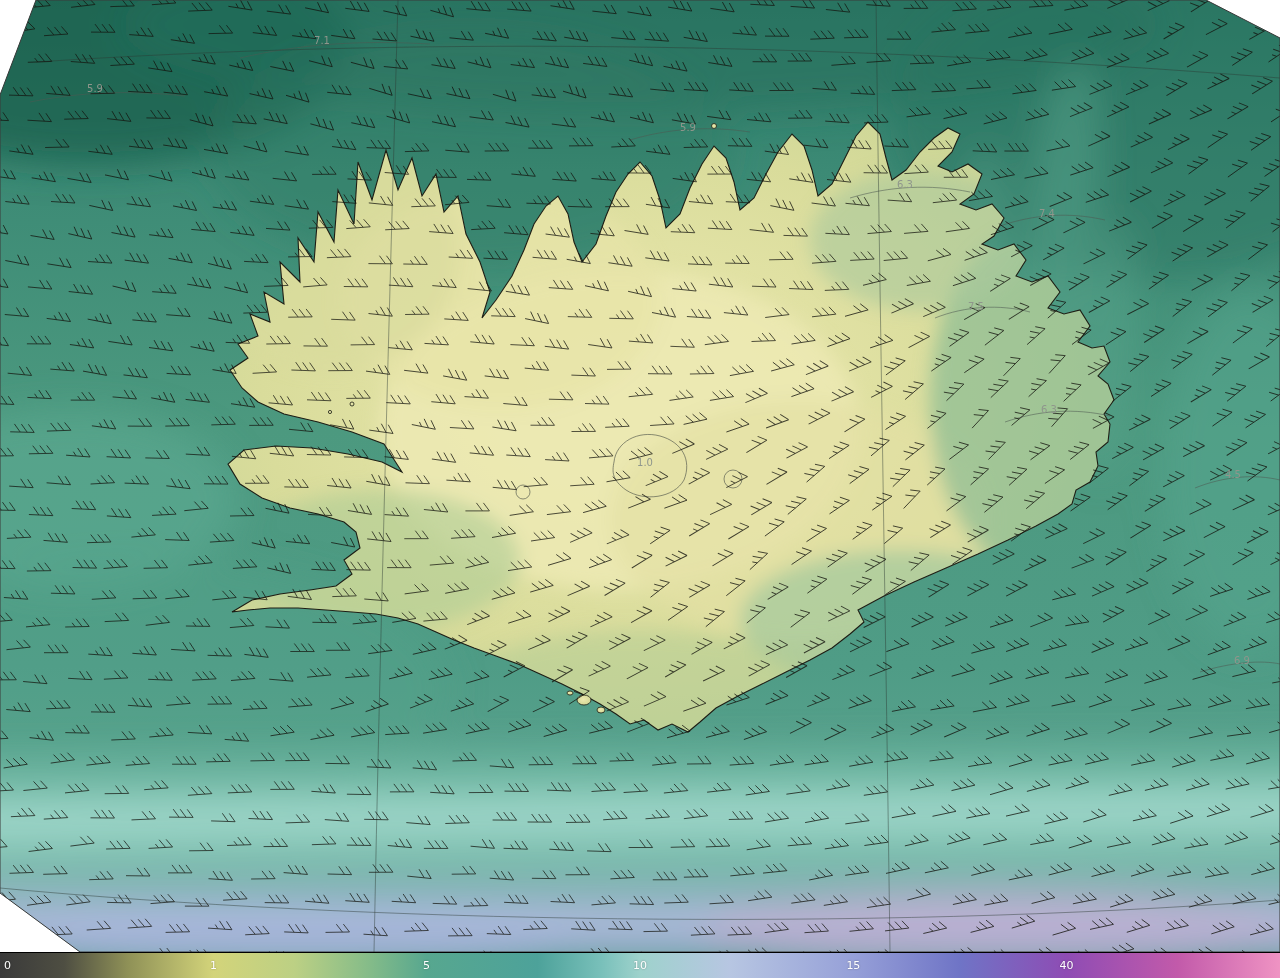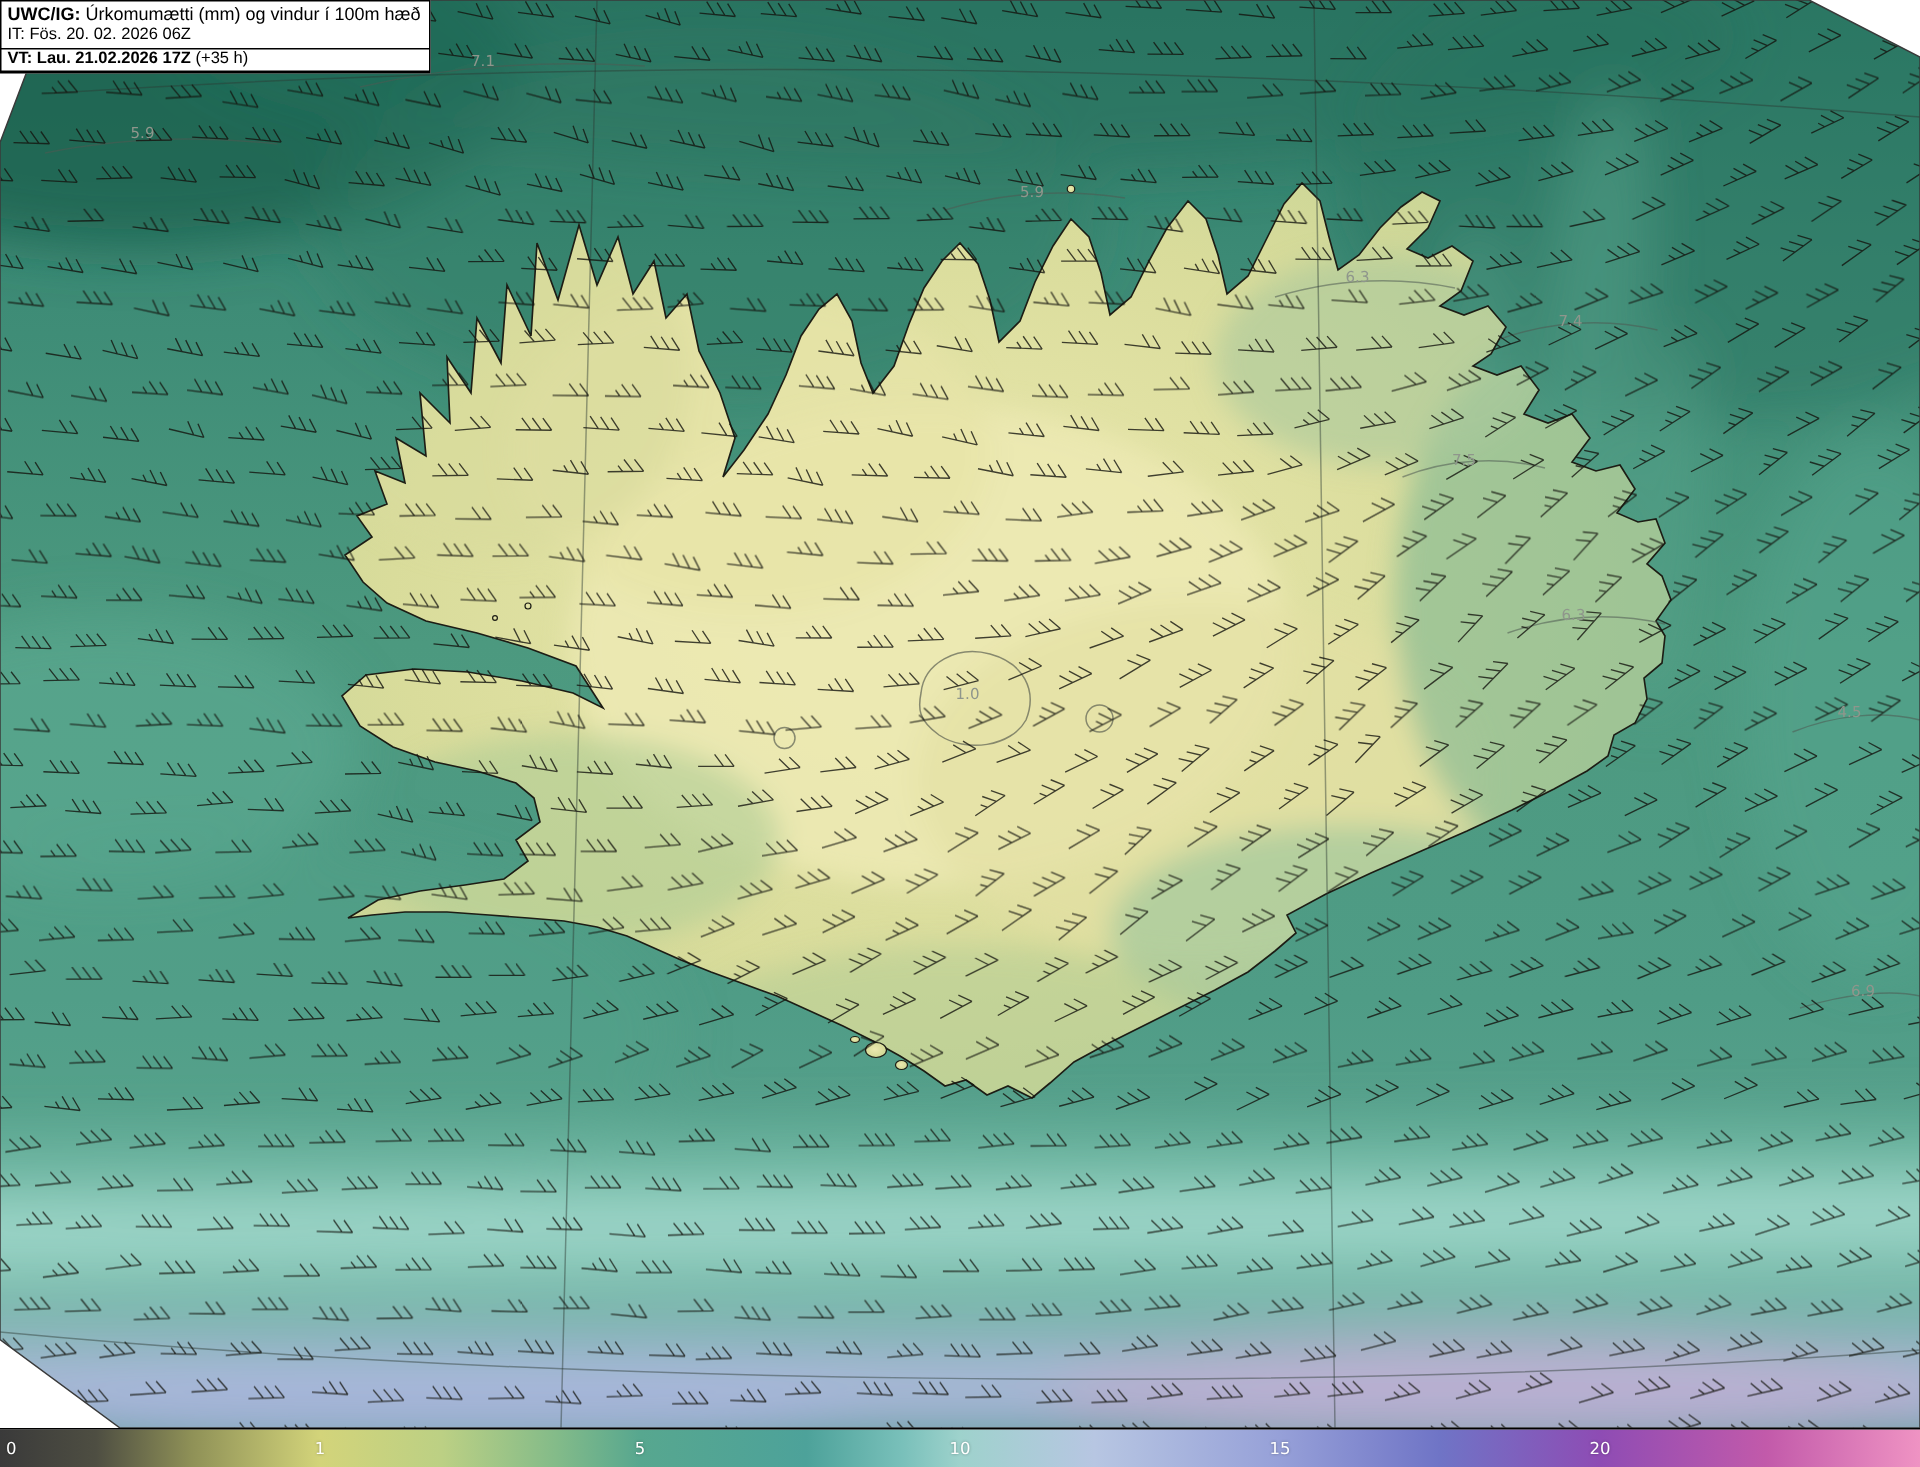--- a/index.html
+++ b/index.html
@@ -1331,29 +1331,24 @@
           <text x="1049" y="413" class="contour-label">6.3</text>
           <text x="1233" y="478" class="contour-label">4.5</text>
           <text x="645" y="466" class="contour-label">1.0</text>
           <text x="1242" y="664" class="contour-label">6.9</text>
         </g>
     </g>
 
     <polygon points="36,0 1206,0 1280,38 1280,952 80,952 0,893 0,95" fill="none" stroke="#3a3a3a" stroke-width="1"></polygon>
   </svg>
 
-  <div class="title-box">
-    <div class="title-line1"><b>UWC/IG:</b><span> Úrkomumætti (mm) og vindur í 100m hæð</span></div>
-    <div class="title-line2">IT: Fös. 20. 02. 2026 06Z</div>
-    <div class="title-line3"><b>VT: Lau. 21.02.2026 17Z</b><span> (+35 h)</span></div>
-  </div>
 
   <div class="colorbar" style="background: linear-gradient(to right, rgb(58, 58, 58) 0%, rgb(78, 78, 66) 5%, rgb(143, 145, 87) 10%, rgb(211, 212, 122) 16.67%, rgb(188, 208, 132) 23%, rgb(131, 187, 137) 29%, rgb(87, 167, 143) 33.33%, rgb(77, 162, 154) 42%, rgb(121, 192, 186) 47%, rgb(158, 210, 204) 50%, rgb(183, 198, 226) 57%, rgb(150, 160, 216) 66.67%, rgb(111, 116, 198) 75%, rgb(142, 76, 180) 83.33%, rgb(194, 90, 170) 92%, rgb(239, 147, 195) 100%);">
       <span class="cb-tick edge-left" style="left: 4px;">0</span>
       <span class="cb-tick" style="left: 16.67%;">1</span>
       <span class="cb-tick" style="left: 33.33%;">5</span>
       <span class="cb-tick" style="left: 50%;">10</span>
       <span class="cb-tick" style="left: 66.67%;">15</span>
-      <span class="cb-tick" style="left: 83.33%;">20</span>
+      <span class="cb-tick" style="left: 83.33%;">40</span>
       <span class="cb-tick edge-right" style="right: 3px; margin-top: 28px;">50</span>
     </div>
 
 </div>
 
 </body></html>

